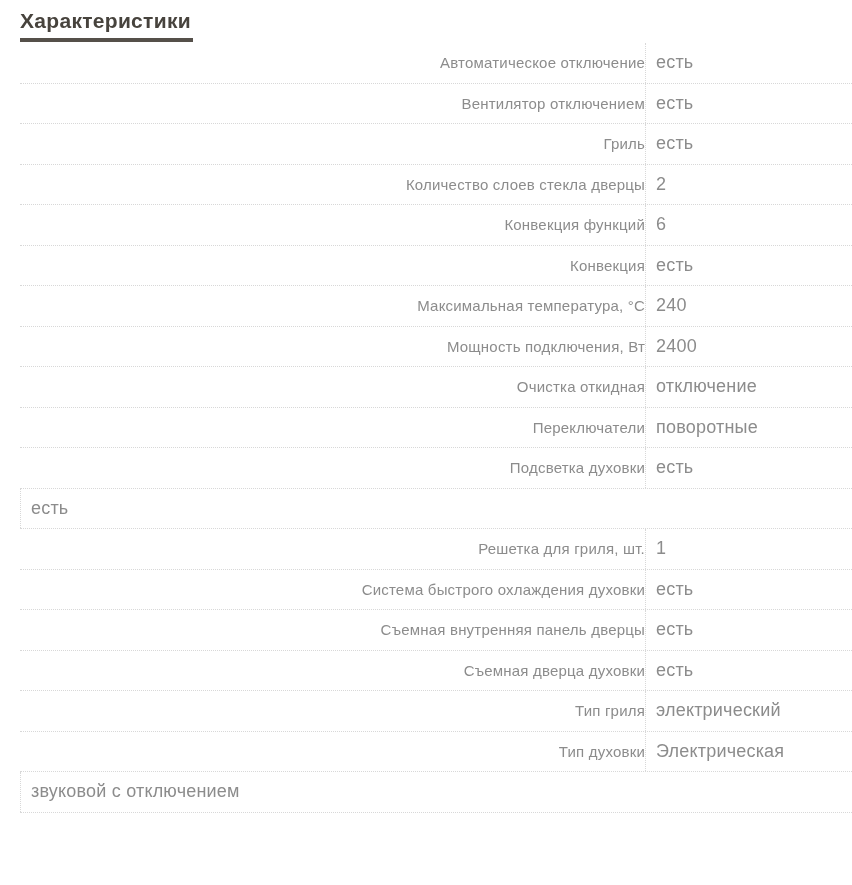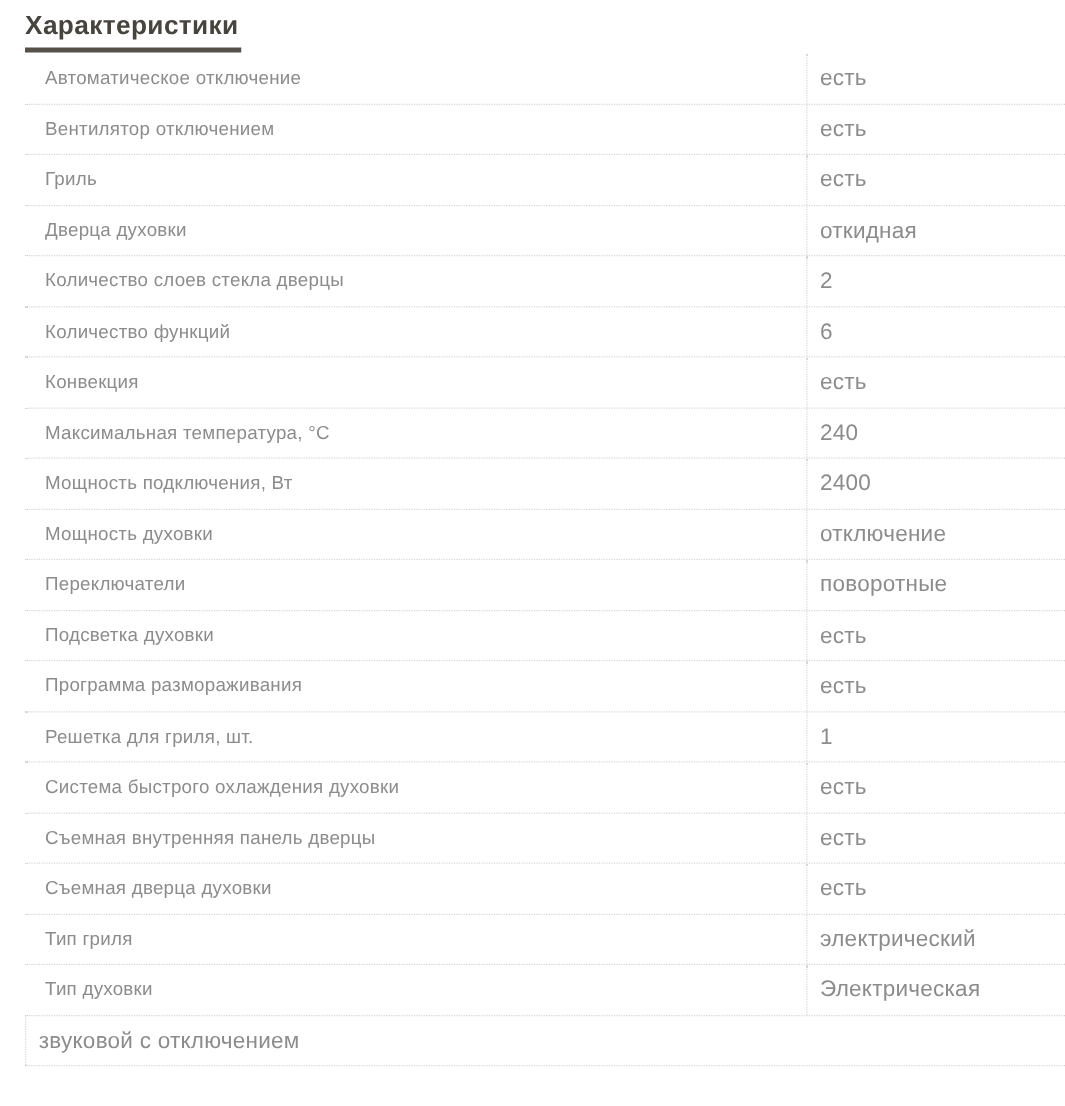--- a/index.html
+++ b/index.html
@@ -30,20 +30,21 @@
   }
   .spec-table {
     margin-top: 1px;
   }
   .spec-row {
     display: flex;
     align-items: center;
     height: 39.5px;
     border-bottom: 1px dotted #d8d8d8;
     box-sizing: content-box;
+    text-align: right;
   }
   .spec-label {
     flex: 0 0 609px;
     padding-left: 16px;
     font-size: 15px;
     color: #8c8c8c;
     letter-spacing: 0.2px;
     white-space: nowrap;
     overflow: hidden;
   }
@@ -76,68 +77,63 @@
   <div class="spec-row">
     <div class="spec-label">Вентилятор отключением</div>
     <div class="spec-value">есть</div>
   </div>
 
   <div class="spec-row">
     <div class="spec-label">Гриль</div>
     <div class="spec-value">есть</div>
   </div>
 
-  <div class="spec-row">
-    <div class="spec-label">Дверца духовки</div>
-    <div class="spec-value">откидная</div>
-  </div>
 
   <div class="spec-row">
     <div class="spec-label">Количество слоев стекла дверцы</div>
     <div class="spec-value">2</div>
   </div>
 
   <div class="spec-row">
-    <div class="spec-label">Количество функций</div>
+    <div class="spec-label">Конвекция функций</div>
     <div class="spec-value">6</div>
   </div>
 
   <div class="spec-row">
     <div class="spec-label">Конвекция</div>
     <div class="spec-value">есть</div>
   </div>
 
   <div class="spec-row">
     <div class="spec-label">Максимальная температура, °C</div>
     <div class="spec-value">240</div>
   </div>
 
   <div class="spec-row">
     <div class="spec-label">Мощность подключения, Вт</div>
     <div class="spec-value">2400</div>
   </div>
 
 
   <div class="spec-row">
-    <div class="spec-label">Мощность духовки</div>
+    <div class="spec-label">Очистка откидная</div>
     <div class="spec-value">отключение</div>
   </div>
 
   <div class="spec-row">
     <div class="spec-label">Переключатели</div>
     <div class="spec-value">поворотные</div>
   </div>
 
   <div class="spec-row">
     <div class="spec-label">Подсветка духовки</div>
     <div class="spec-value">есть</div>
   </div>
 
   <div class="spec-row">
-    <div class="spec-label">Программа размораживания</div>
     <div class="spec-value">есть</div>
   </div>
 
   <div class="spec-row">
     <div class="spec-label">Решетка для гриля, шт.</div>
     <div class="spec-value">1</div>
   </div>
 
   <div class="spec-row">
     <div class="spec-label">Система быстрого охлаждения духовки</div>

